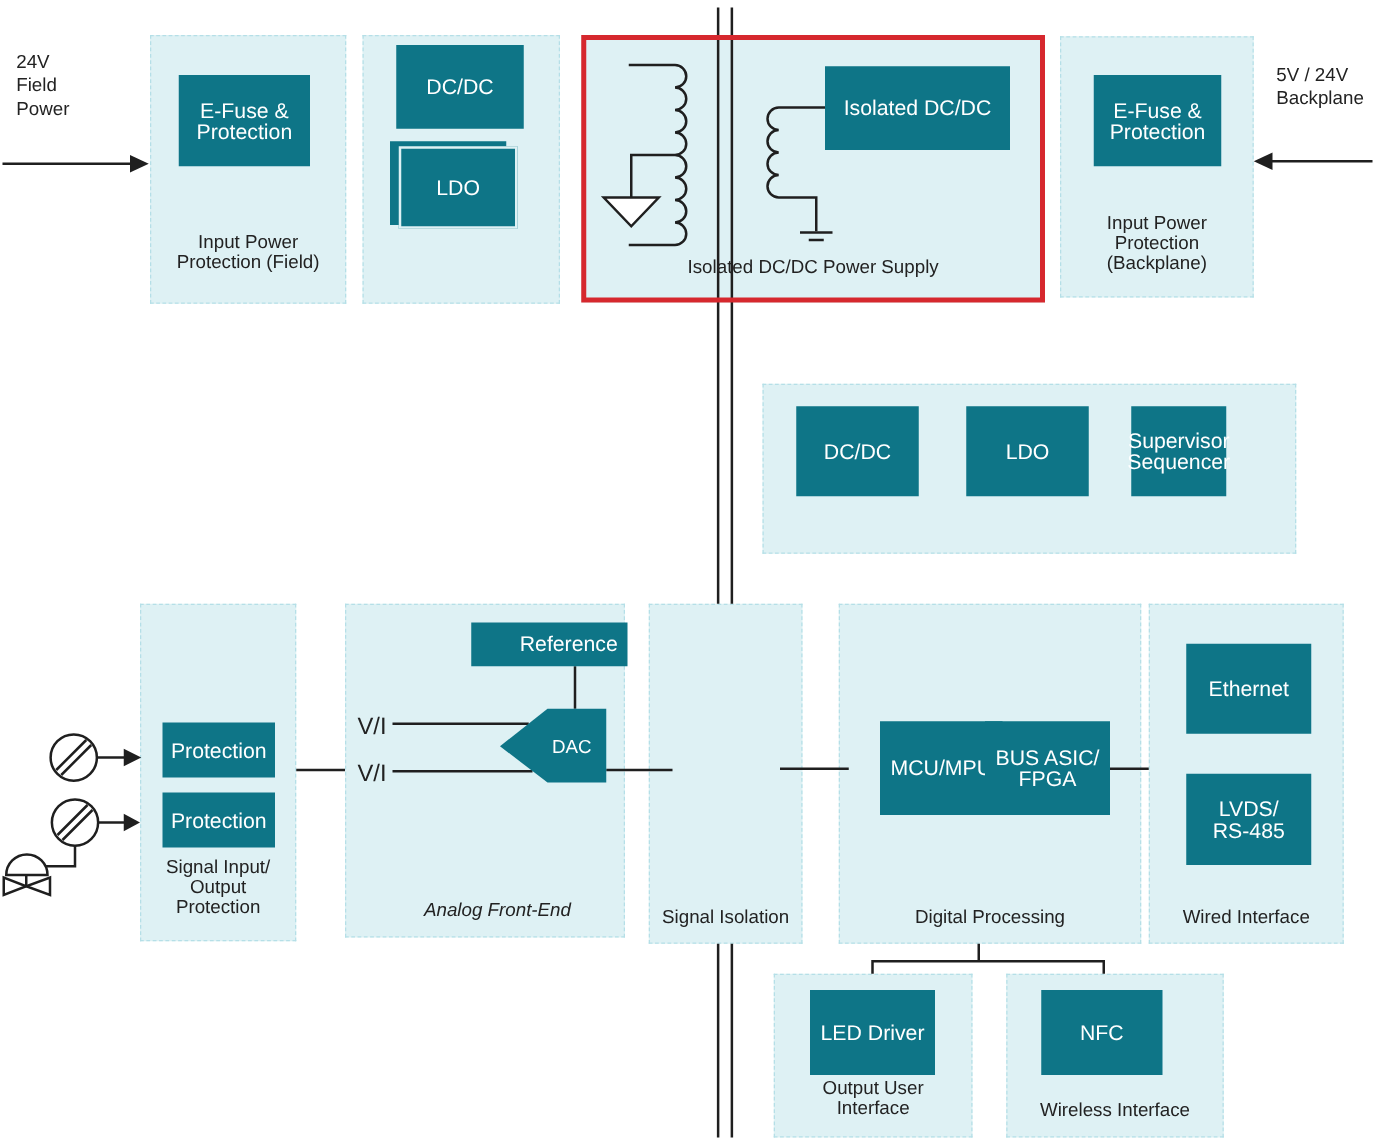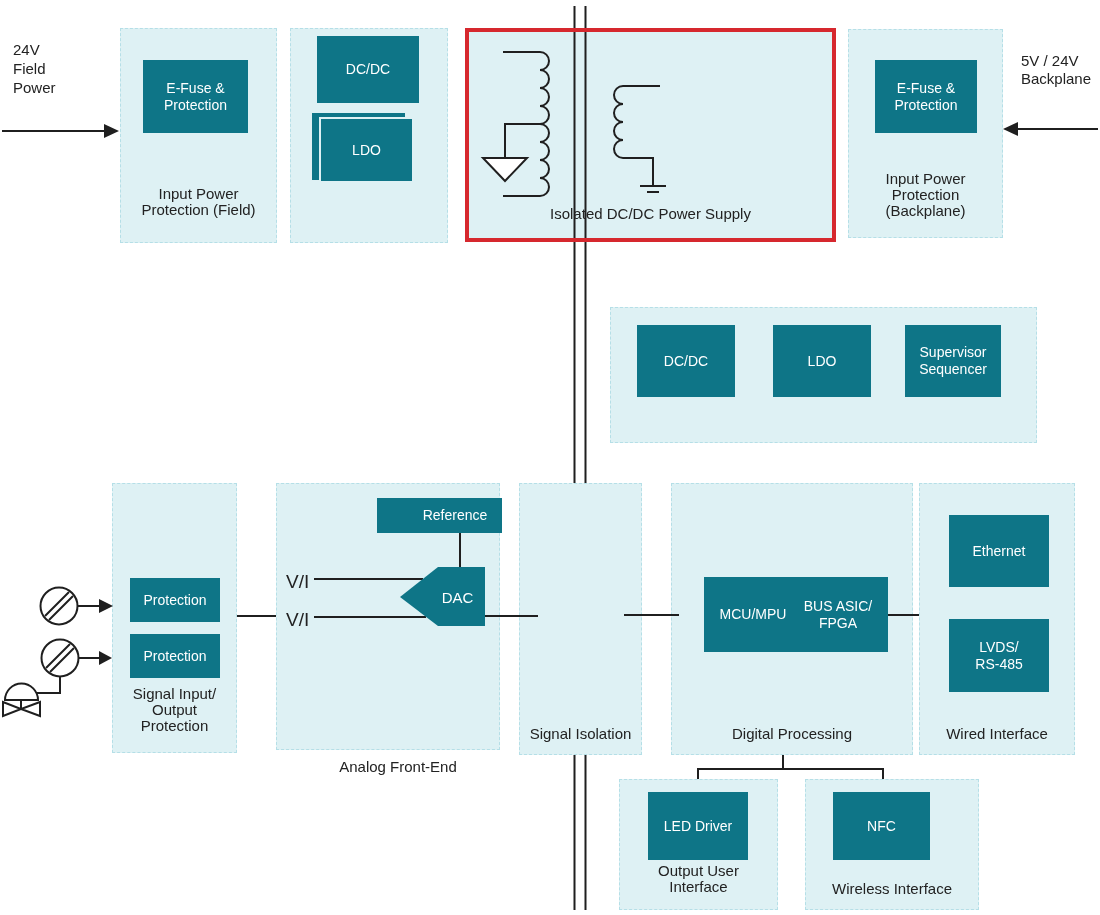--- a/index.html
+++ b/index.html
@@ -10,21 +10,21 @@
   .canvas{position:relative;width:1100px;height:915px;background:#ffffff;
           font-family:"Liberation Sans",sans-serif;overflow:hidden;}
   .container{position:absolute;background:var(--container-bg);
              border:1px dashed var(--container-border);box-sizing:border-box;z-index:1;}
   .noborder{border:none;}
   .redframe{position:absolute;border:4px solid var(--highlight-red);
             box-sizing:border-box;background:transparent;z-index:3;}
   .overlay{position:absolute;left:0;top:0;z-index:2;}
   .chip{position:absolute;background:var(--teal);color:var(--chip-text);
         display:flex;align-items:center;justify-content:center;text-align:center;
-        font-size:14px;line-height:17px;white-space:pre-line;z-index:4;box-sizing:border-box;}
+        font-size:17px;line-height:17px;white-space:pre-line;z-index:4;box-sizing:border-box;}
   .chip.stack-front{border:2px solid var(--container-bg);z-index:5;}
   .blabel{position:absolute;color:var(--text);font-size:15px;line-height:16px;
           text-align:center;white-space:pre-line;z-index:4;}
   .exlabel{position:absolute;color:var(--text);font-size:15px;line-height:19px;
            white-space:pre-line;z-index:4;}
   .vilabel{position:absolute;color:var(--text);font-size:19px;z-index:4;}
   .daclabel{position:absolute;color:var(--chip-text);font-size:15px;text-align:center;z-index:5;}
   .wire{stroke:var(--line);stroke-width:2;fill:none;}
   .ahead{fill:var(--line);stroke:none;}
   .sym{stroke:var(--line);stroke-width:2;fill:#ffffff;}
@@ -95,25 +95,26 @@
     <path class="wire" d="M783 755 V769 M698 779 V769 H883 V779"></path>
   </svg>
 
   <div class="redframe" style="left:465px;top:28px;width:371px;height:214px;"></div>
 
   <div class="chip" style="left:143px;top:60px;width:105px;height:73px;">E-Fuse &amp;
 Protection</div>
   <div class="chip" style="left:317px;top:36px;width:102px;height:67px;">DC/DC</div>
   <div class="chip" style="left:312px;top:113px;width:93px;height:67px;"></div>
   <div class="chip stack-front" style="left:319px;top:117px;width:95px;height:66px;">LDO</div>
+  <div class="chip" style="left:660px;top:53px;width:148px;height:67px;">Isolated DC/DC</div>
   <div class="chip" style="left:875px;top:60px;width:102px;height:73px;">E-Fuse &amp;
 Protection</div>
   <div class="chip" style="left:637px;top:325px;width:98px;height:72px;">DC/DC</div>
   <div class="chip" style="left:773px;top:325px;width:98px;height:72px;">LDO</div>
-  <div class="chip" style="left:905px;top:325px;width:96px;height:72px;">Supervisor
+  <div class="chip" style="left:905px;top:325px;width:76px;height:72px;">Supervisor
 Sequencer</div>
   <div class="chip" style="left:130px;top:578px;width:90px;height:44px;">Protection</div>
   <div class="chip" style="left:130px;top:634px;width:90px;height:44px;">Protection</div>
   <div class="chip" style="left:377px;top:498px;width:125px;height:35px;padding-left:31px;">Reference</div>
   <div class="chip" style="left:679px;top:577px;width:98px;height:75px;margin-left:25px;">MCU/MPU</div>
   <div class="chip" style="left:788px;top:577px;width:100px;height:75px;">BUS ASIC/
 FPGA</div>
   <div class="chip" style="left:949px;top:515px;width:100px;height:72px;">Ethernet</div>
   <div class="chip" style="left:949px;top:619px;width:100px;height:73px;">LVDS/
 RS-485</div>
@@ -122,21 +123,21 @@
 
   <div class="blabel" style="left:120px;top:186px;width:157px;">Input Power
 Protection (Field)</div>
   <div class="blabel" style="left:465px;top:206px;width:371px;">Isolated DC/DC Power Supply</div>
   <div class="blabel" style="left:848px;top:171px;width:155px;">Input Power
 Protection
 (Backplane)</div>
   <div class="blabel" style="left:112px;top:686px;width:125px;">Signal Input/
 Output
 Protection</div>
-  <div class="blabel" style="left:276px;top:759px;width:244px;">Analog Front-End</div>
+  <div class="blabel" style="left:276px;top:721px;width:244px;font-style:italic;">Analog Front-End</div>
   <div class="blabel" style="left:519px;top:726px;width:123px;">Signal Isolation</div>
   <div class="blabel" style="left:671px;top:726px;width:242px;">Digital Processing</div>
   <div class="blabel" style="left:919px;top:726px;width:156px;">Wired Interface</div>
   <div class="blabel" style="left:619px;top:863px;width:159px;">Output User
 Interface</div>
   <div class="blabel" style="left:805px;top:881px;width:174px;">Wireless Interface</div>
 
   <div class="exlabel" style="left:13px;top:40px;width:70px;">24V
 Field
 Power</div>

